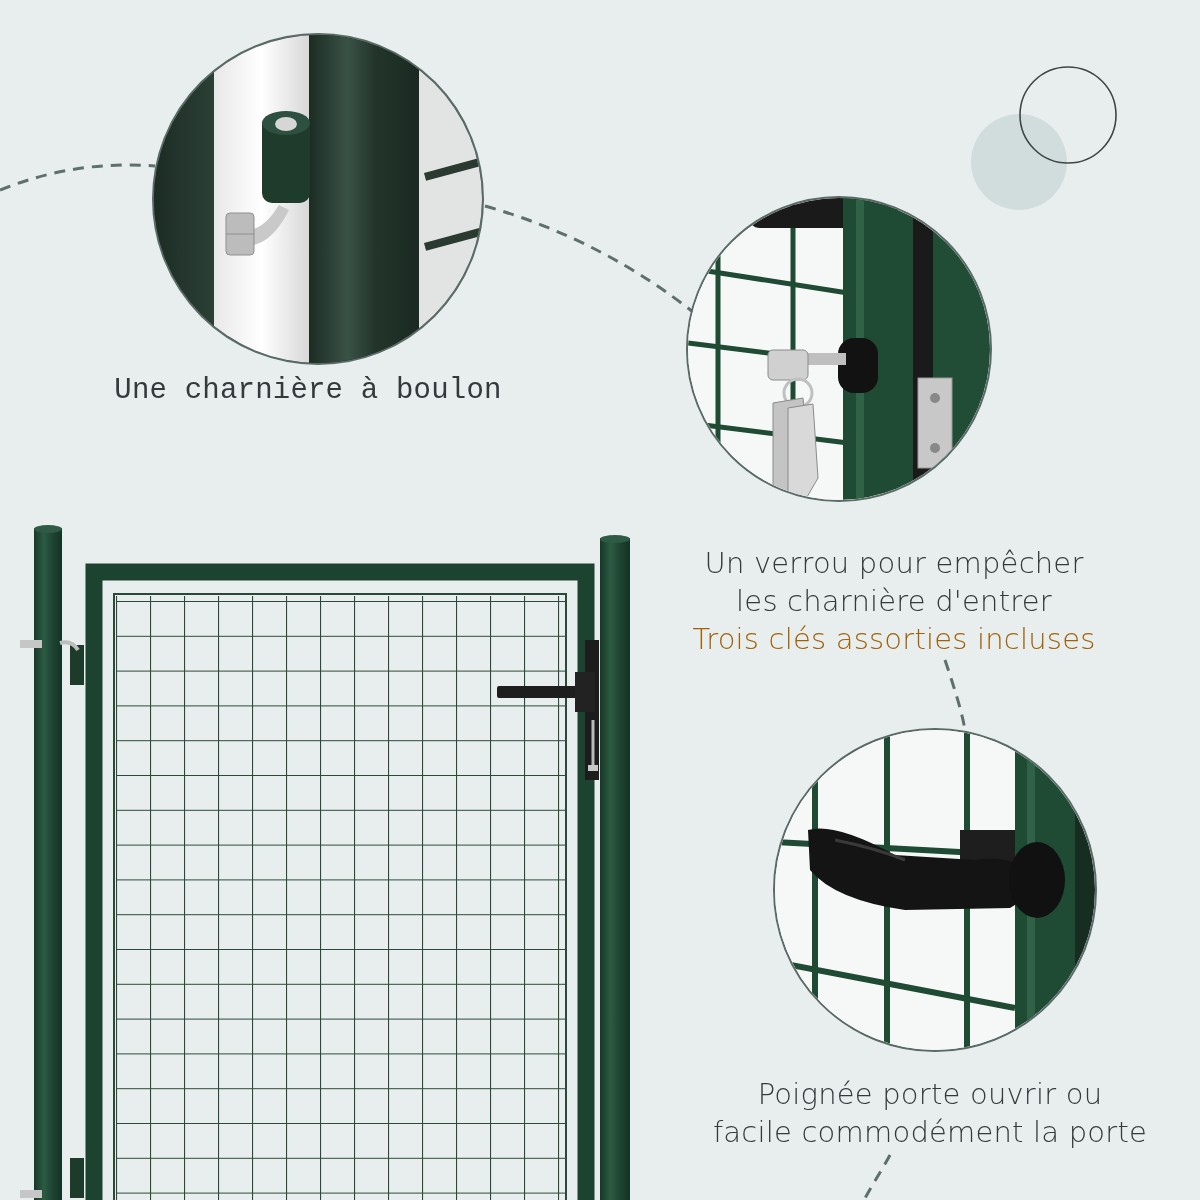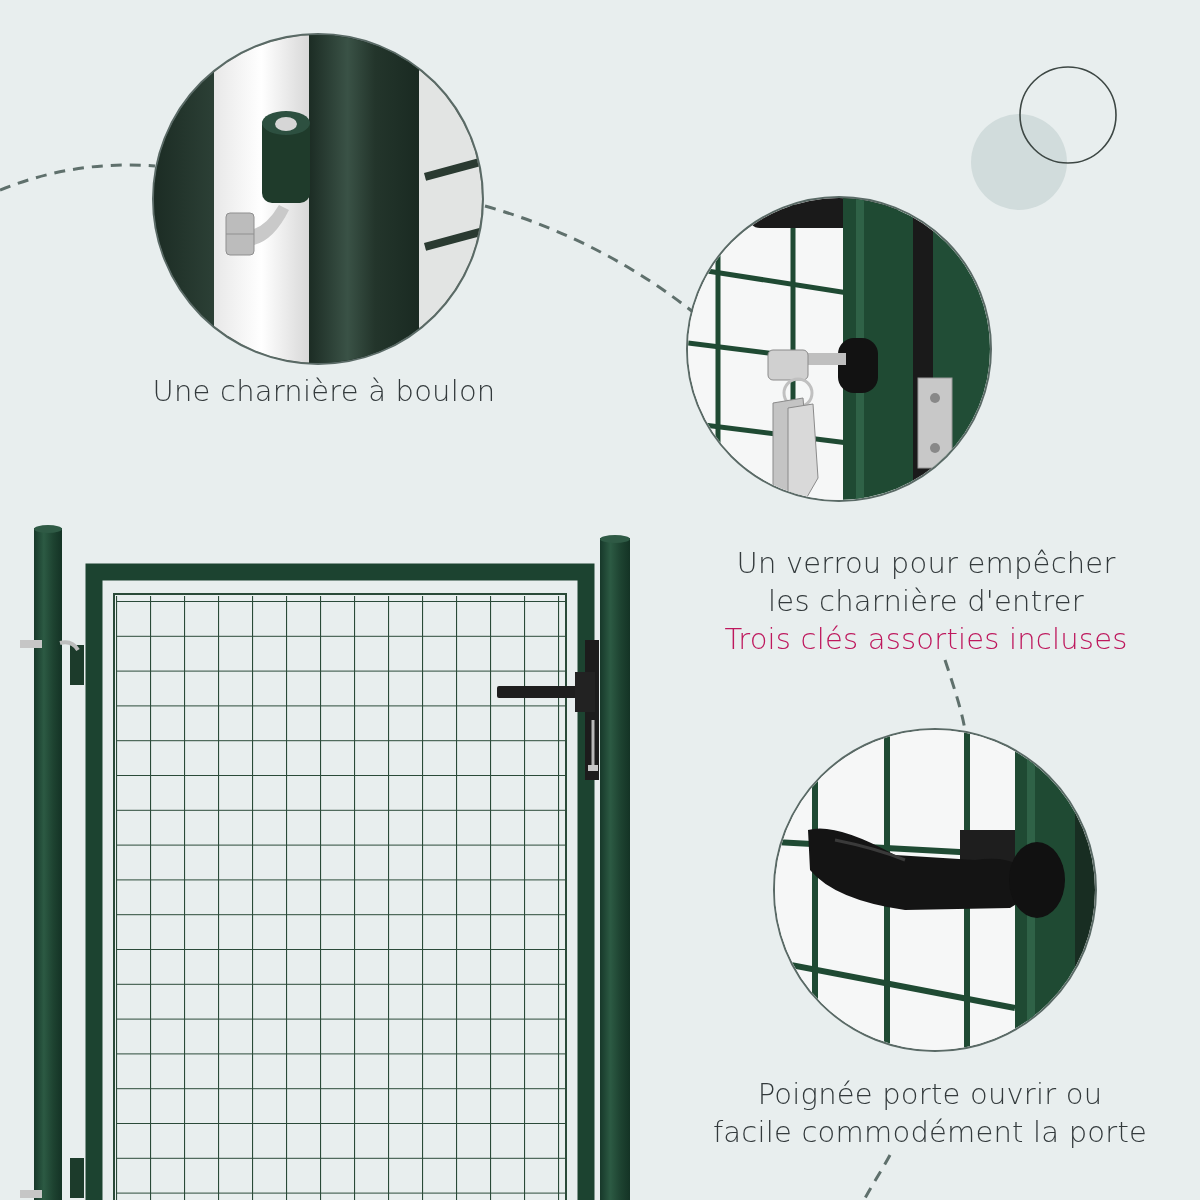--- a/index.html
+++ b/index.html
@@ -13,21 +13,21 @@
   .caption {
     position: absolute;
     text-align: center;
     color: #333a3c;
     font-size: 29px;
     font-weight: 300;
     line-height: 38px;
     letter-spacing: 0.2px;
   }
   .caption .line { display: block; white-space: nowrap; }
-  .caption .accent { color: #be185d; }
+  .caption .accent { color: #a16207; }
   .detail-circle {
     position: absolute;
     border-radius: 50%;
     overflow: hidden;
     border: 2px solid #5a6a66;
     box-sizing: border-box;
   }
 </style>
 </head>
 <body>
@@ -69,21 +69,21 @@
     <rect x="108" y="80" width="48" height="88" rx="10" fill="#1f3b2b"></rect>
     <ellipse cx="132" cy="88" rx="24" ry="12" fill="#2d5040"></ellipse>
     <ellipse cx="132" cy="89" rx="11" ry="7" fill="#d6d6d6"></ellipse>
 
     <path d="M96 195 Q 112 192 125 170 L 135 175 Q 120 205 100 210 Z" fill="#c9c9c9"></path>
     <rect x="72" y="178" width="28" height="42" rx="4" fill="#bcbcbc" stroke="#8f8f8f"></rect>
     <line x1="72" y1="199" x2="100" y2="199" stroke="#909090"></line>
   </svg>
 </div>
 
-<div class="caption" style="left:104px; top:372px; width:440px;">
+<div class="caption" style="left:88px; top:372px; width:440px;font-family:Liberation Mono, monospace;">
   <span class="line">Une charnière à boulon</span>
 </div>
 
 <div class="detail-circle" style="left:686px; top:196px; width:306px; height:306px; background:#f4f5f5;">
   <svg width="306" height="306" viewBox="0 0 306 306">
     <rect x="0" y="0" width="306" height="306" fill="#f6f7f7"></rect>
 
     <g stroke="#1f4a33" stroke-width="5">
       <line x1="30" y1="0" x2="30" y2="306"></line>
       <line x1="105" y1="0" x2="105" y2="306"></line>
@@ -106,21 +106,21 @@
     <rect x="150" y="140" width="40" height="55" rx="16" fill="#121212"></rect>
 
     <rect x="100" y="155" width="58" height="12" fill="#bfbfbf"></rect>
     <rect x="80" y="152" width="40" height="30" rx="5" fill="#d0d0d0" stroke="#8a8a8a"></rect>
     <circle cx="110" cy="195" r="14" fill="none" stroke="#c0c0c0" stroke-width="3"></circle>
     <path d="M85 205 L 115 200 L 120 260 L 110 305 L 85 305 Z" fill="#c4c4c4" stroke="#8a8a8a"></path>
     <path d="M100 210 L 125 206 L 130 280 L 115 306 L 100 306 Z" fill="#d9d9d9" stroke="#8a8a8a"></path>
   </svg>
 </div>
 
-<div class="caption" style="left:676px; top:544px; width:500px;">
+<div class="caption" style="left:644px; top:544px; width:500px;">
   <span class="line">Un verrou pour empêcher</span>
   <span class="line">les charnière d'entrer</span>
   <span class="line accent">Trois clés assorties incluses</span>
 </div>
 
 <div class="detail-circle" style="left:773px; top:728px; width:324px; height:324px; background:#f4f5f5;">
   <svg width="324" height="324" viewBox="0 0 324 324">
     <rect x="0" y="0" width="324" height="324" fill="#f6f7f7"></rect>
     <g stroke="#1f4a33" stroke-width="6">
       <line x1="40" y1="0" x2="40" y2="324"></line>

